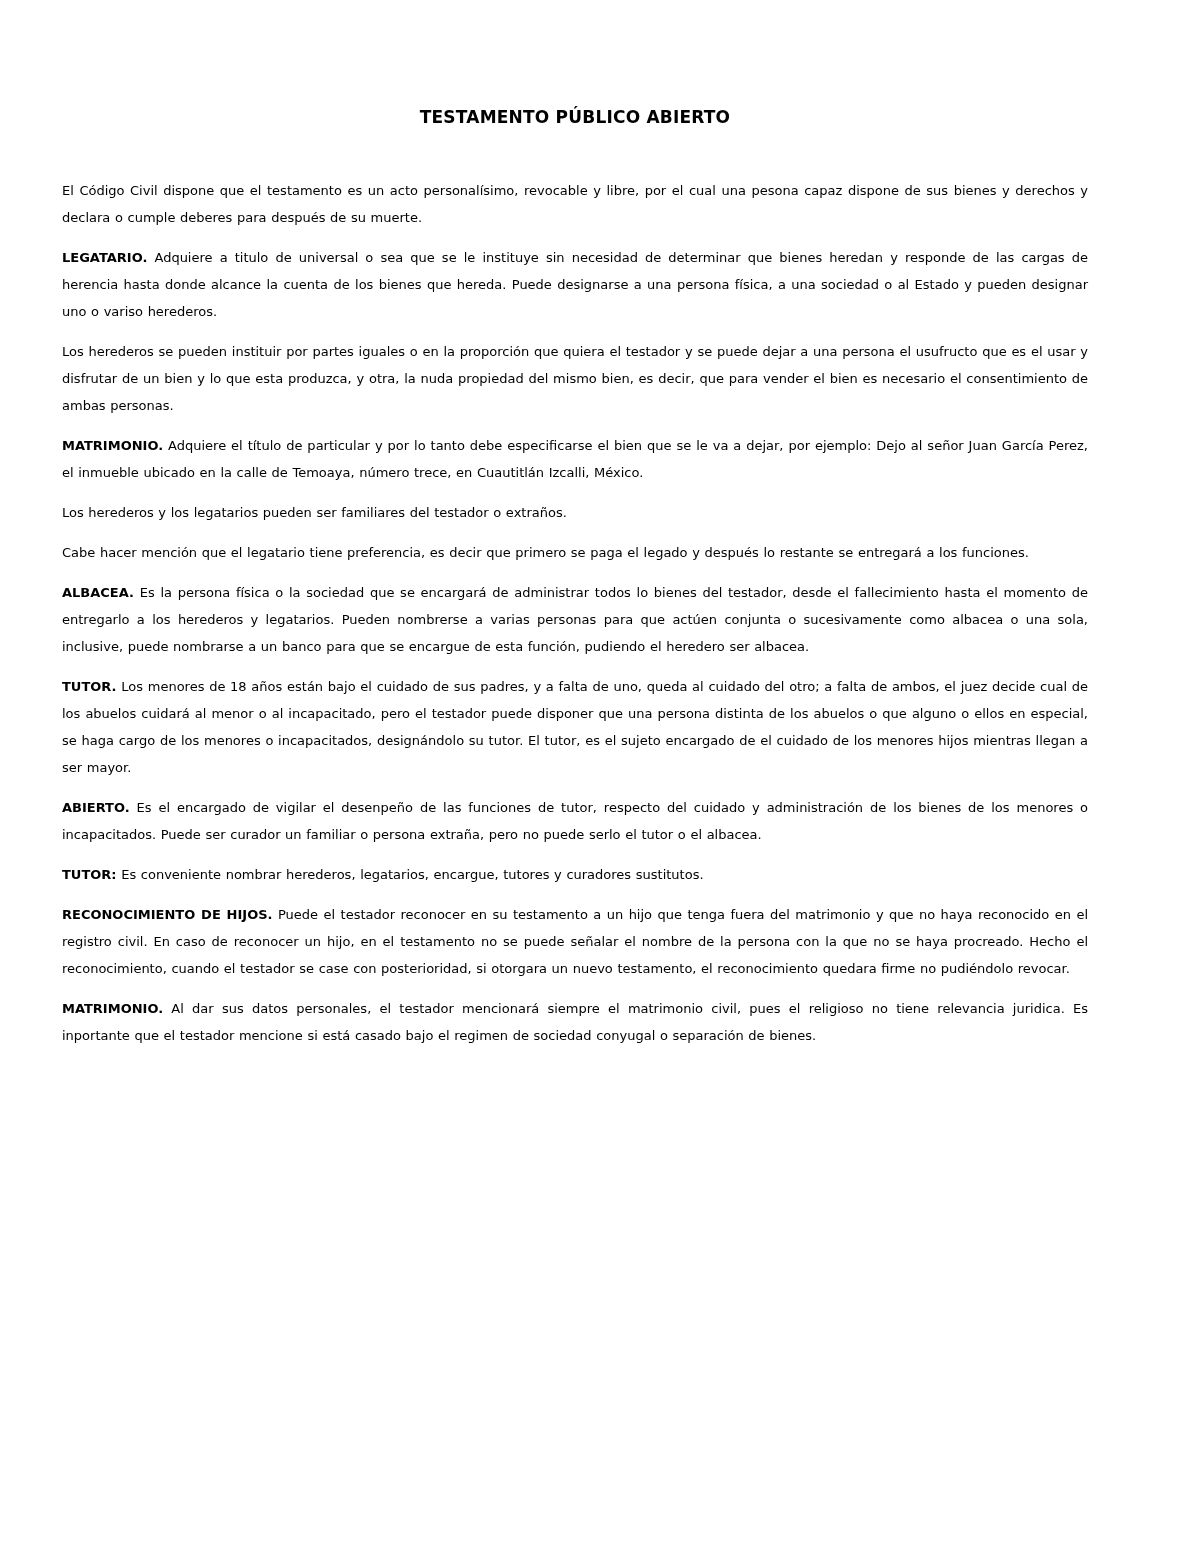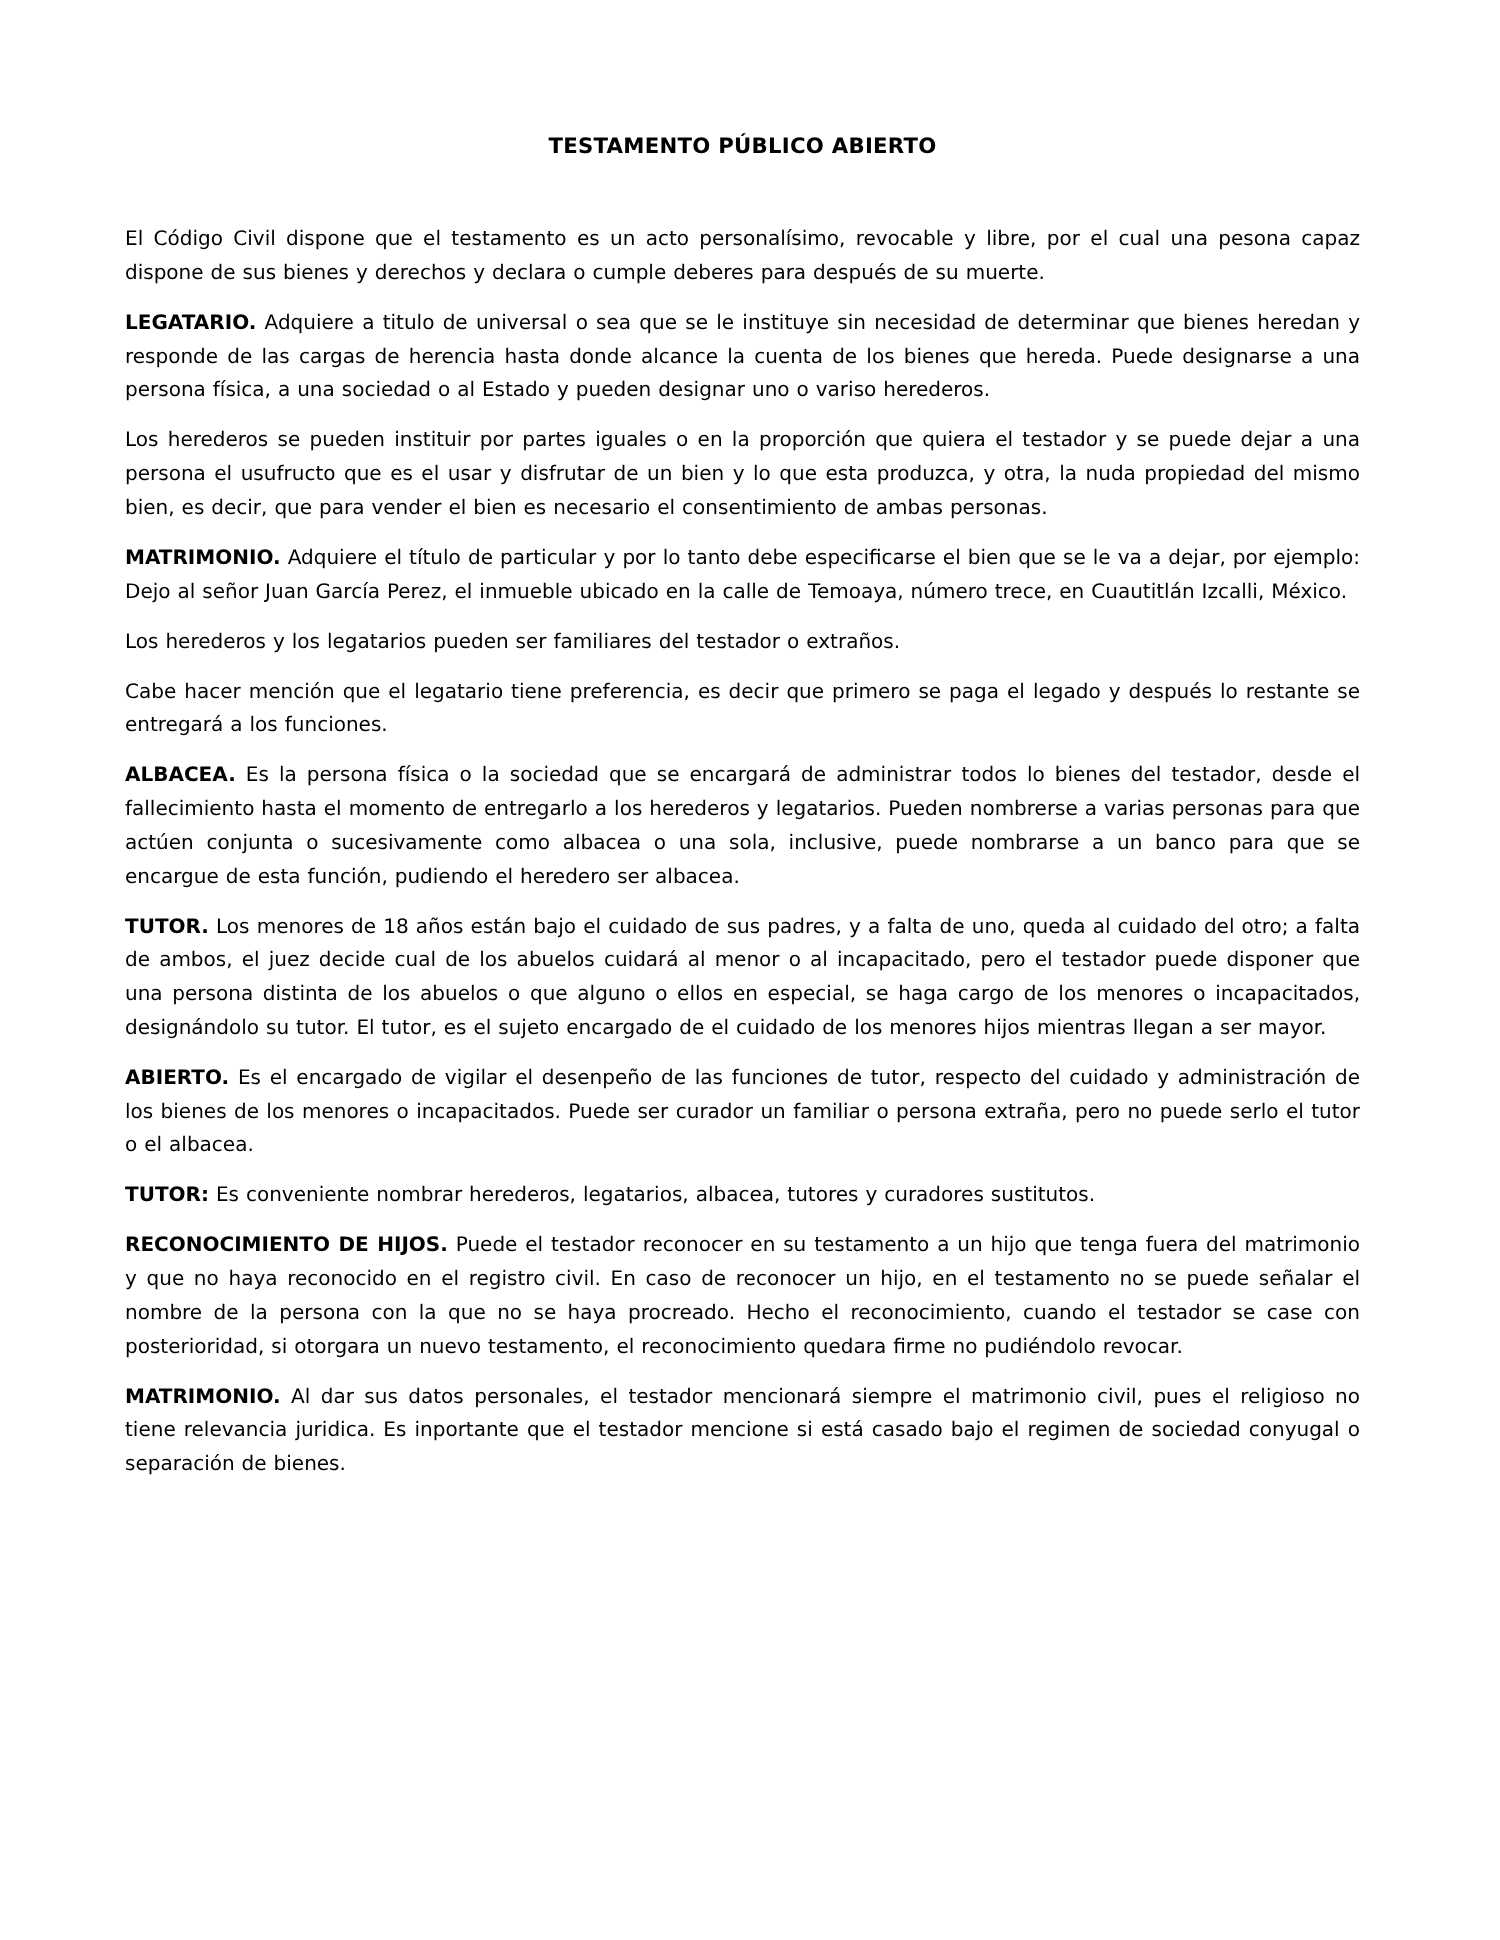--- a/index.html
+++ b/index.html
@@ -11,33 +11,33 @@
     height: 1552px;
     background: #ffffff;
     color: #000000;
     font-family: "DejaVu Sans", "Liberation Sans", sans-serif;
     overflow: hidden;
   }
   .page {
     box-sizing: border-box;
     width: 1200px;
     height: 1552px;
-    padding: 104px 112px 0 100px;
+    padding: 104px 112px 0 62px;
     background: #ffffff;
   }
   .title {
     text-align: center;
     font-weight: bold;
     font-size: 17px;
     line-height: 27px;
     margin: 0 0 46px 0;
     letter-spacing: 0.2px;
   }
   .para {
-    font-size: 16px;
+    font-size: 13px;
     line-height: 27px;
     text-align: justify;
     margin: 0 0 13px 0;
     word-spacing: 0.5px;
   }
   .para b {
     font-weight: bold;
   }
 </style>
 </head>
@@ -57,19 +57,19 @@
   <p class="para"><span>Los herederos y los legatarios pueden ser familiares del testador o extraños.</span></p>
 
   <p class="para"><span>Cabe hacer mención que el legatario tiene preferencia, es decir que primero se paga el legado y después lo restante se entregará a los funciones.</span></p>
 
   <p class="para"><b>ALBACEA.</b><span> Es la persona física o la sociedad que se encargará de administrar todos lo bienes del testador, desde el fallecimiento hasta el momento de entregarlo a los herederos y legatarios. Pueden nombrerse a varias personas para que actúen conjunta o sucesivamente como albacea o una sola, inclusive, puede nombrarse a un banco para que se encargue de esta función, pudiendo el heredero ser albacea.</span></p>
 
   <p class="para"><b>TUTOR.</b><span> Los menores de 18 años están bajo el cuidado de sus padres, y a falta de uno, queda al cuidado del otro; a falta de ambos, el juez decide cual de los abuelos cuidará al menor o al incapacitado, pero el testador puede disponer que una persona distinta de los abuelos o que alguno o ellos en especial, se haga cargo de los menores o incapacitados, designándolo su tutor. El tutor, es el sujeto encargado de el cuidado de los menores hijos mientras llegan a ser mayor.</span></p>
 
   <p class="para"><b>ABIERTO.</b><span> Es el encargado de vigilar el desenpeño de las funciones de tutor, respecto del cuidado y administración de los bienes de los menores o incapacitados. Puede ser curador un familiar o persona extraña, pero no puede serlo el tutor o el albacea.</span></p>
 
-  <p class="para"><b>TUTOR:</b><span> Es conveniente nombrar herederos, legatarios, albacea, tutores y curadores sustitutos.</span></p>
+  <p class="para"><b>TUTOR:</b><span> Es conveniente nombrar herederos, legatarios, encargue, tutores y curadores sustitutos.</span></p>
 
   <p class="para"><b>RECONOCIMIENTO DE HIJOS.</b><span> Puede el testador reconocer en su testamento a un hijo que tenga fuera del matrimonio y que no haya reconocido en el registro civil. En caso de reconocer un hijo, en el testamento no se puede señalar el nombre de la persona con la que no se haya procreado. Hecho el reconocimiento, cuando el testador se case con posterioridad, si otorgara un nuevo testamento, el reconocimiento quedara firme no pudiéndolo revocar.</span></p>
 
   <p class="para"><b>MATRIMONIO.</b><span> Al dar sus datos personales, el testador mencionará siempre el matrimonio civil, pues el religioso no tiene relevancia juridica. Es inportante que el testador mencione si está casado bajo el regimen de sociedad conyugal o separación de bienes.</span></p>
 </div>
 </div>
 
 </body></html>

